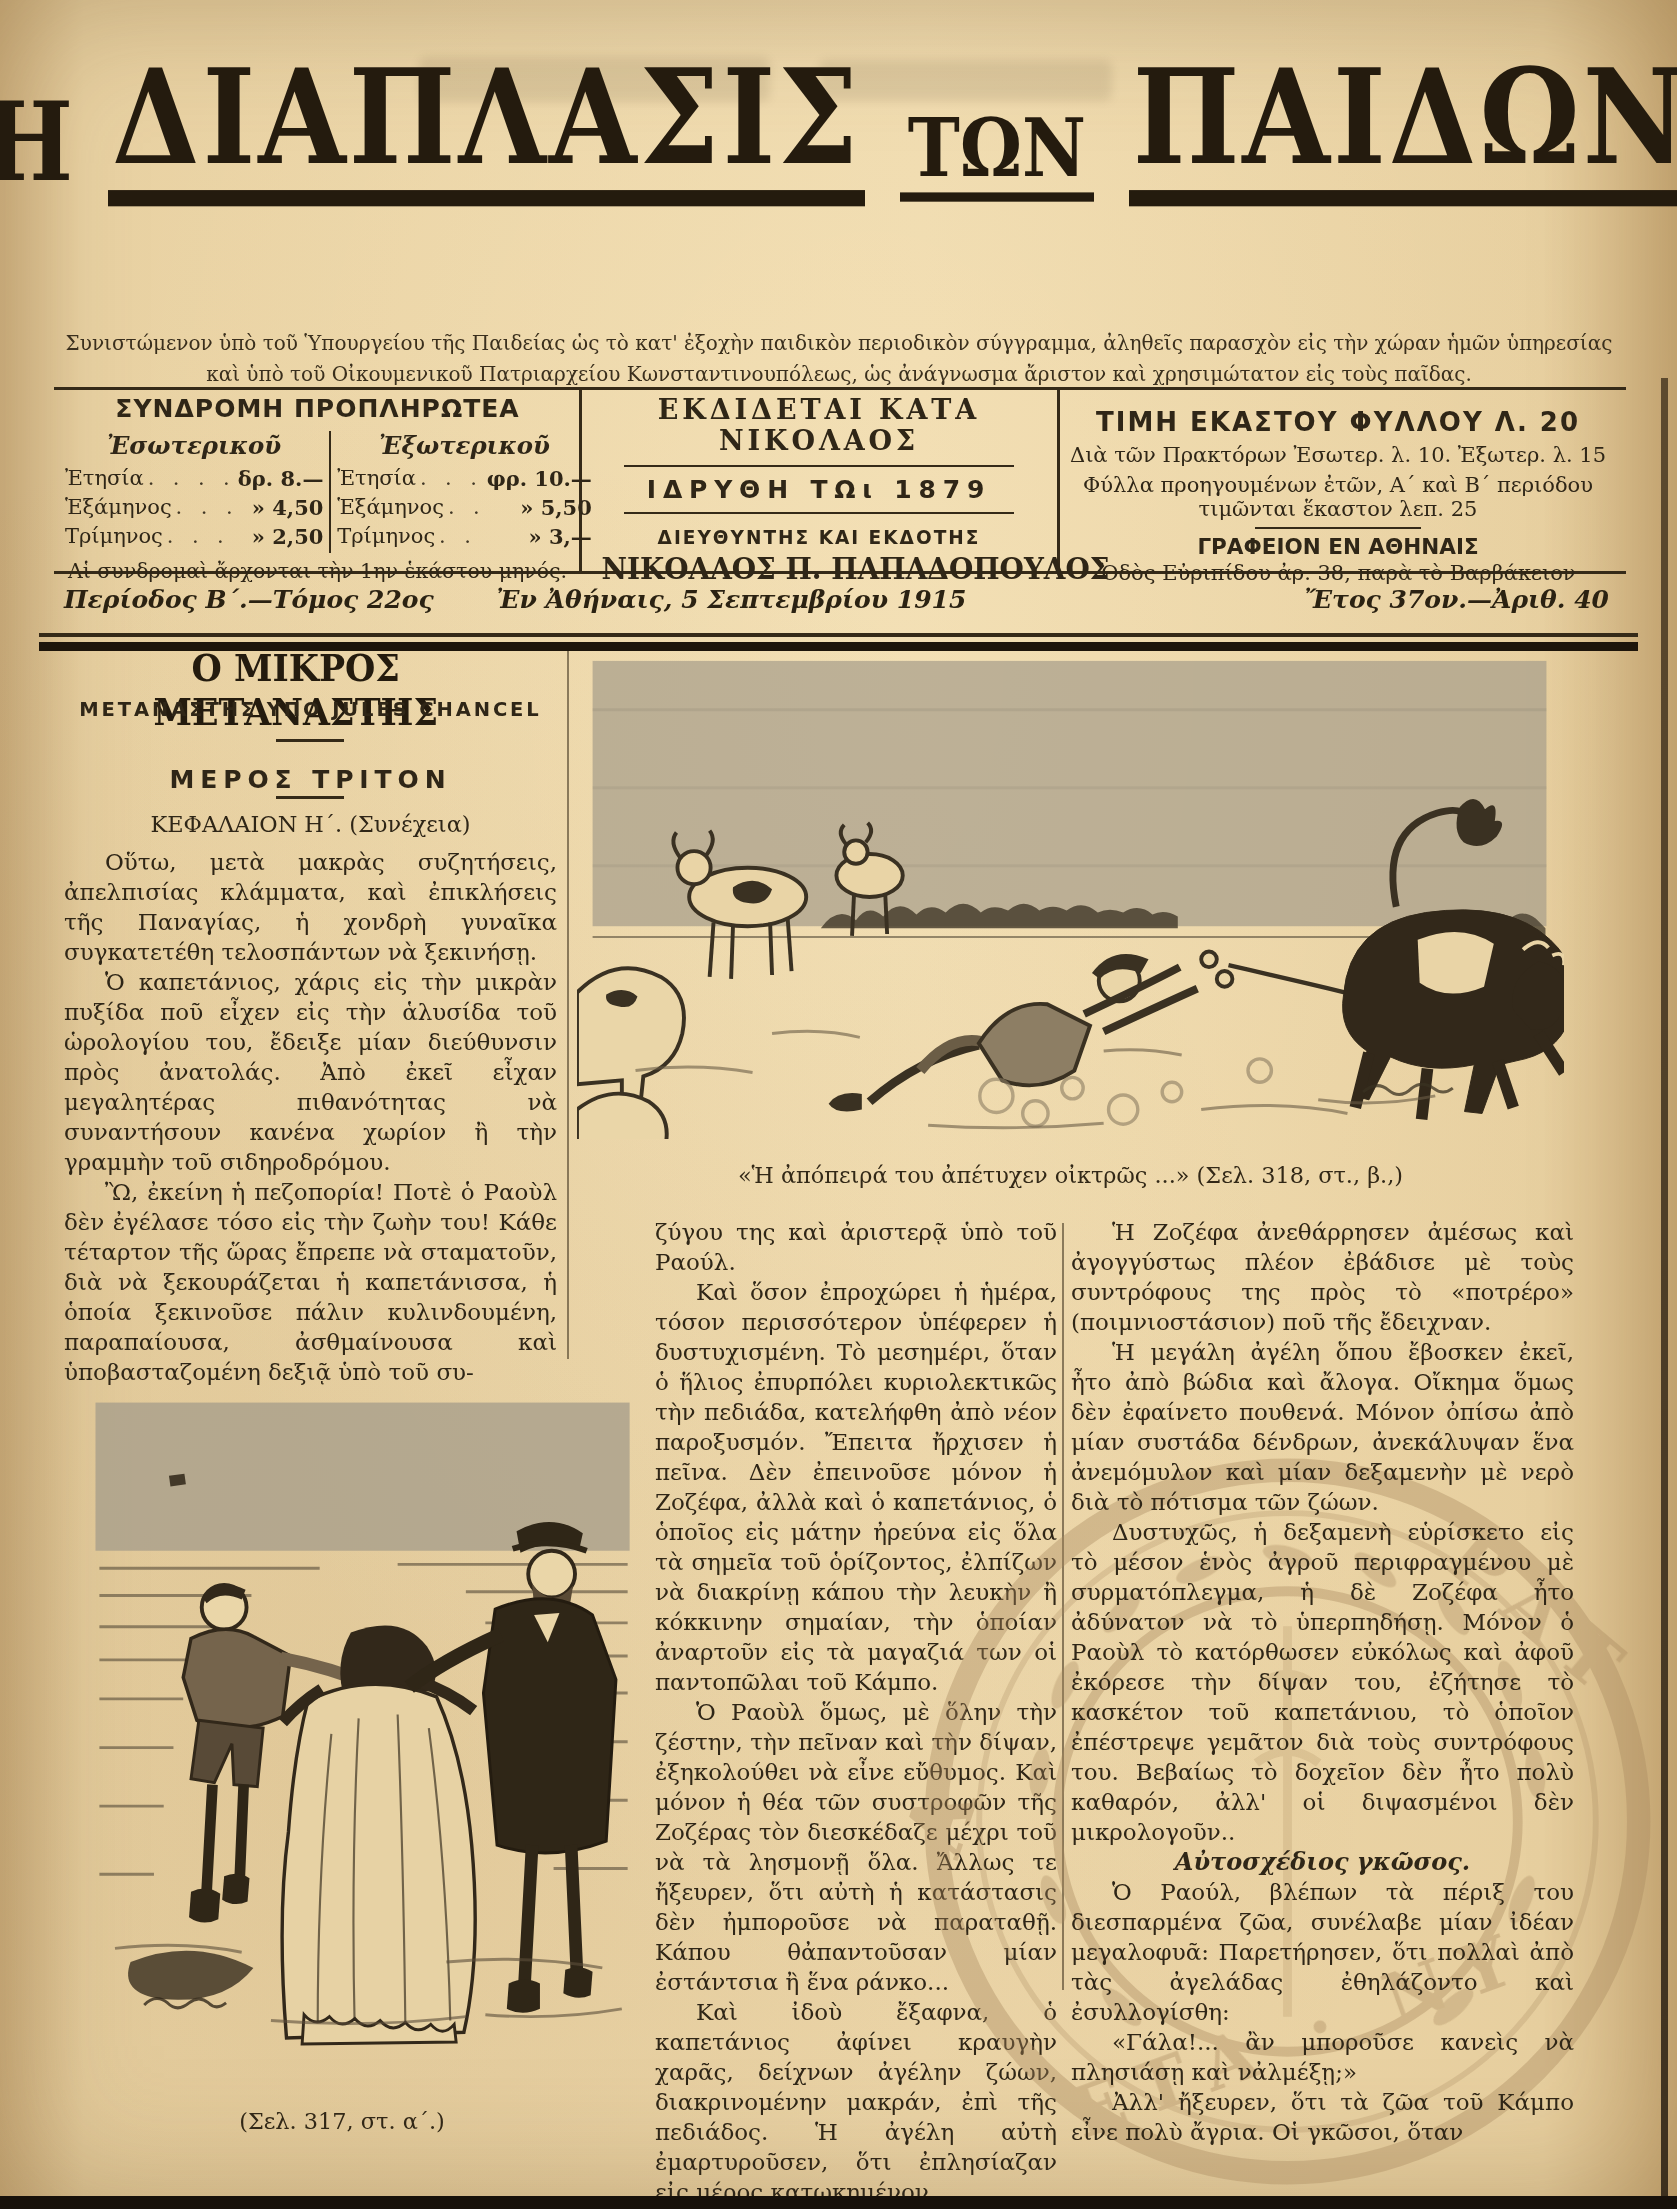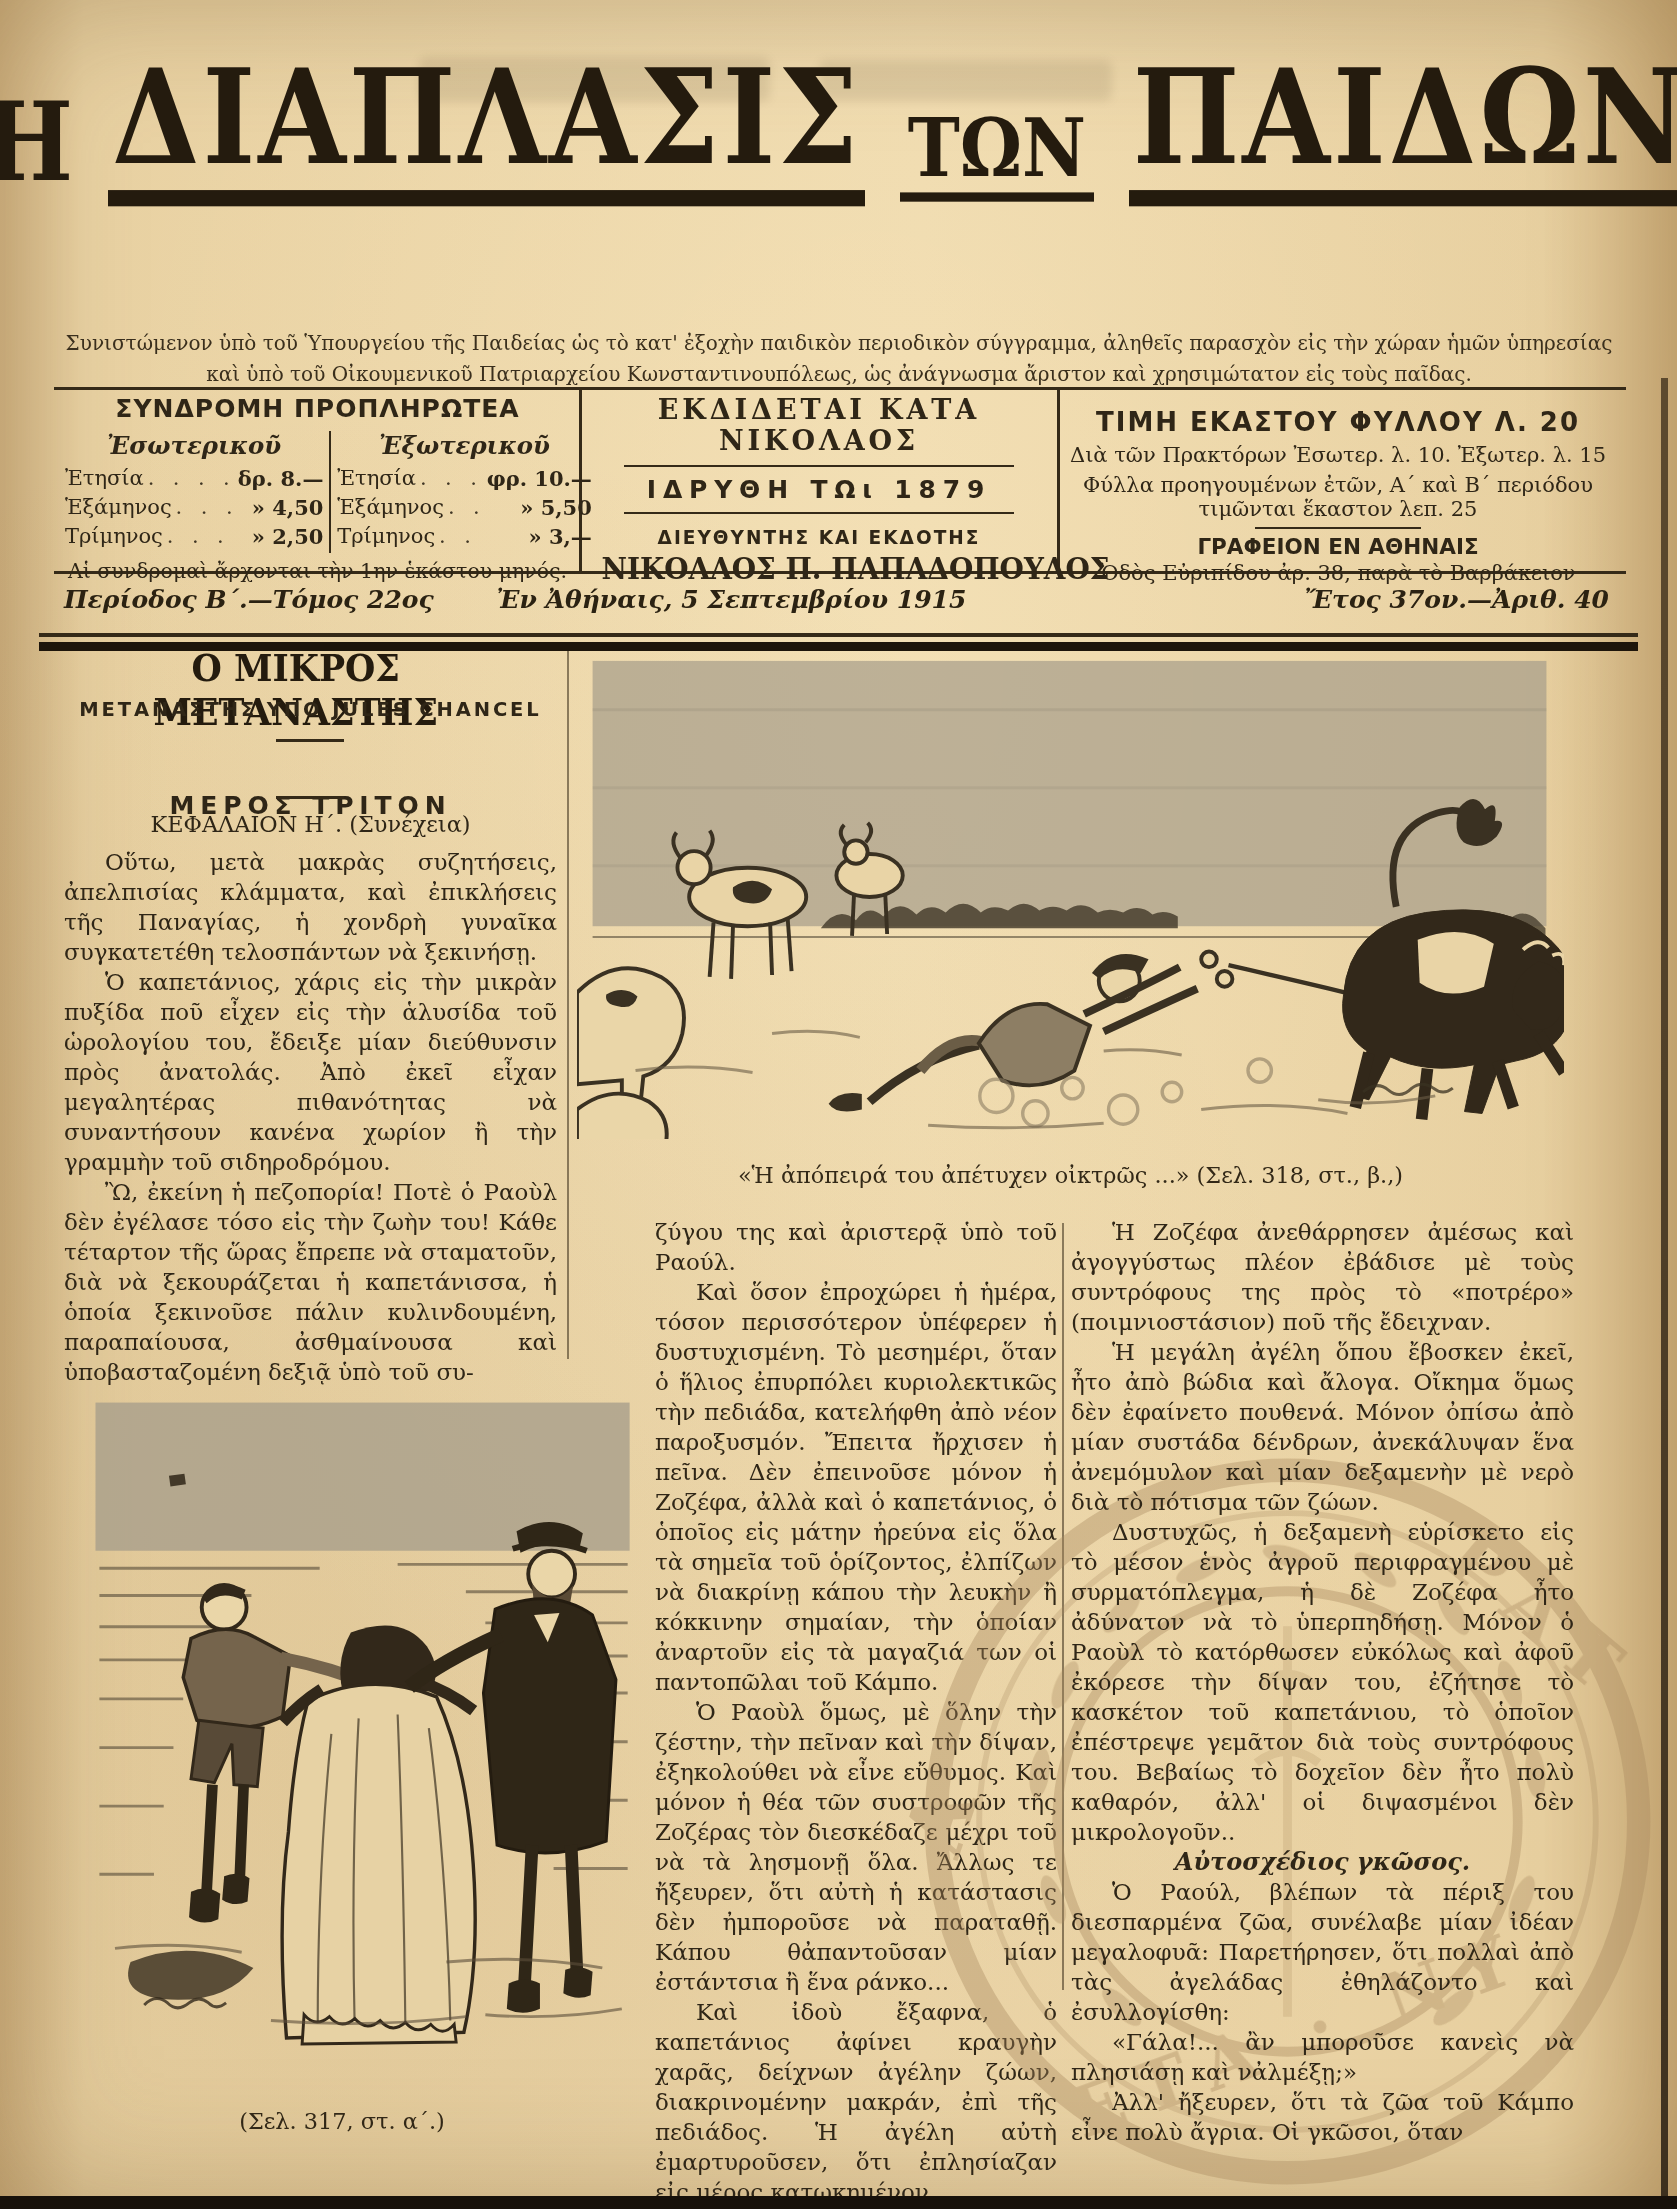--- a/index.html
+++ b/index.html
@@ -47,21 +47,21 @@
   .price-line{font-size:21px;margin-top:5.9px;}
   .office-header{font-family:"DejaVu Sans",sans-serif;font-weight:bold;font-size:21.5px;margin-top:3.9px;}
   .office-address{font-size:21px;margin-top:2.9px;}
 
   
   .dateline-item{position:absolute;top:585px;font-weight:bold;font-style:italic;font-size:25px;color:#2b2212;}
 
   
   .art-title{position:absolute;left:64px;top:646px;width:493px;text-align:center;font-weight:bold;font-size:37px;color:#241b0e;transform:scaleX(.94);transform-origin:left;}
   .art-byline{position:absolute;left:64px;top:698px;width:493px;text-align:center;font-family:"DejaVu Sans",sans-serif;font-weight:bold;font-size:19.5px;letter-spacing:2.9px;}
-  .art-part{position:absolute;left:64px;top:791px;width:493px;text-align:center;font-family:"DejaVu Sans",sans-serif;font-weight:bold;font-size:25px;letter-spacing:5.9px;}
+  .art-part{position:absolute;left:64px;top:765px;width:493px;text-align:center;font-family:"DejaVu Sans",sans-serif;font-weight:bold;font-size:25px;letter-spacing:5.9px;}
   .art-chapter{position:absolute;left:64px;top:811px;width:493px;text-align:center;font-size:22.4px;}
   .mini-center{position:absolute;height:2.9px;background:#352a18;width:68px;}
   .col{position:absolute;font-size:23px;line-height:30px;text-align:justify;}
   .col p{margin:0;text-indent:41px;}
   .col p.noindent{text-indent:0;}
   .col-left{left:64px;top:847px;width:493px;}
   .col-middle{left:583px;top:1217px;width:474px;}
   .col-right{left:1071px;top:1217px;width:503px;}
   .wrap-spacer{float:left;width:72px;height:419px;margin-top:549px;}
   .subhead{font-weight:bold;font-style:italic;font-size:24px;margin:5.9px 0 3.9px;text-indent:0 !important;text-align:center;}

